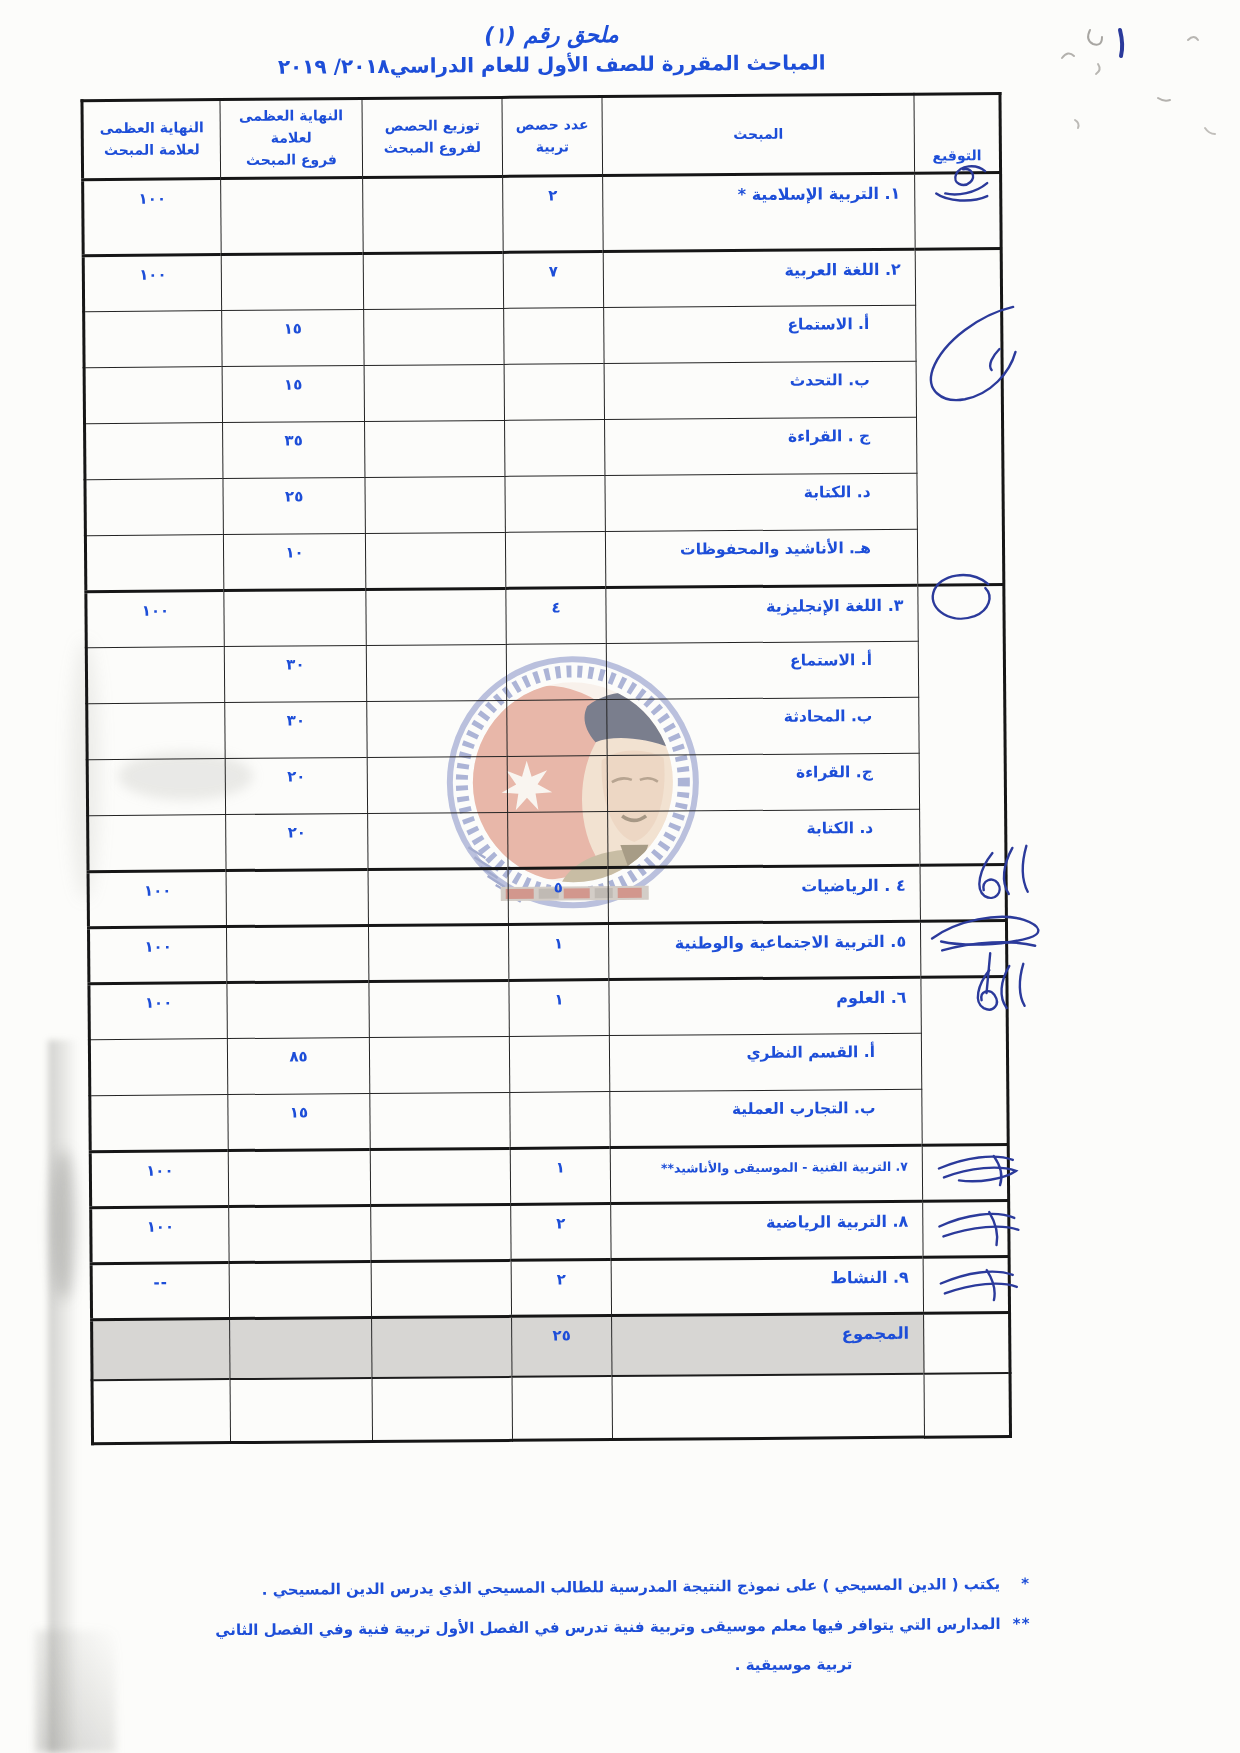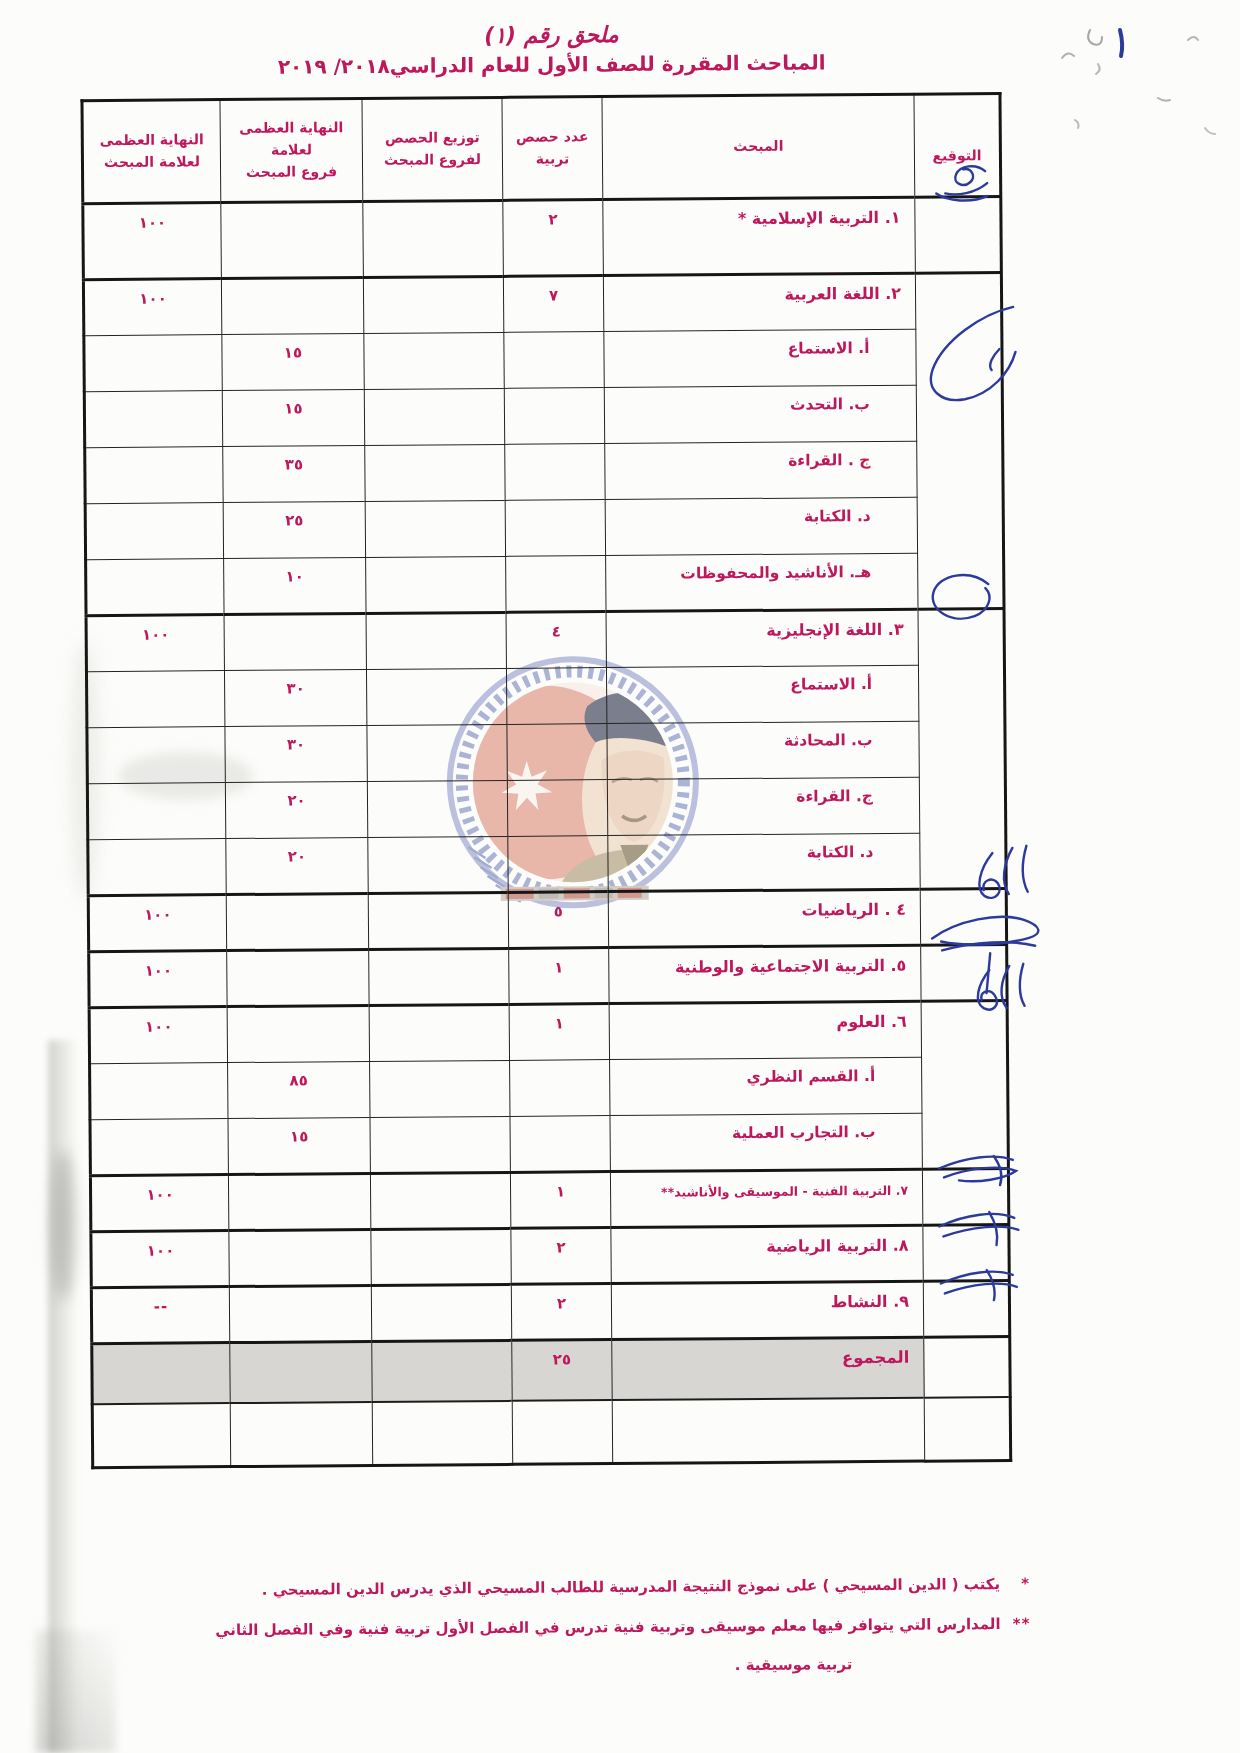--- a/index.html
+++ b/index.html
@@ -1,40 +1,40 @@
 <!DOCTYPE html>
 <html lang="ar" dir="rtl"><head>
 <meta charset="utf-8">
 <style>
   html,body{margin:0;padding:0;background:#e8e8e6;}
   .page{
     position:relative;width:1240px;height:1753px;margin:0 auto;
     background:#fcfcfa;overflow:hidden;
-    font-family:"DejaVu Sans",sans-serif;direction:rtl;color:#be185d;
+    font-family:"DejaVu Sans",sans-serif;direction:rtl;color:#1d4ed8;
   }
   .scan{position:absolute;inset:0;transform:rotate(-0.45deg);transform-origin:620px 800px;}
 
   
   .title{position:absolute;top:22px;left:0;width:1115px;text-align:center;}
   .title .l1{font-size:22px;font-weight:bold;font-style:italic;letter-spacing:1px;}
   .title .l2{font-size:20px;font-weight:bold;margin-top:5px;}
 
   
   table.main{
     position:absolute;top:95px;right:233px;width:918px;
     border-collapse:collapse;table-layout:fixed;background:transparent;
     border:3.2px solid #161616;
   }
   table.main th,table.main td{border:1.4px solid #242424;}
   thead th{
     height:72px;font-size:14px;font-weight:bold;text-align:center;
     vertical-align:middle;white-space:pre-line;line-height:1.55;
     border-bottom:3px solid #161616;padding:0 2px;
   }
-  thead th.sig-h{vertical-align:bottom;padding-bottom:28px;}
+  thead th.sig-h{vertical-align:bottom;padding-bottom:4px;}
   tbody td{vertical-align:top;padding-top:9px;font-weight:bold;background:transparent;}
   td.subj{text-align:right;padding-right:14px;font-size:16px;}
   tr.branch td.subj{padding-right:46px;font-size:15.5px;}
   td.num{text-align:center;font-size:15px;letter-spacing:1px;}
   td.sig{border-left:2.4px solid #242424;}
   tbody tr{height:56px;}
   tr.tall{height:76px;}
   tr.total{height:60px;}
   tr.blank{height:64px;}
   tr.g td{border-top:3px solid #161616;}

